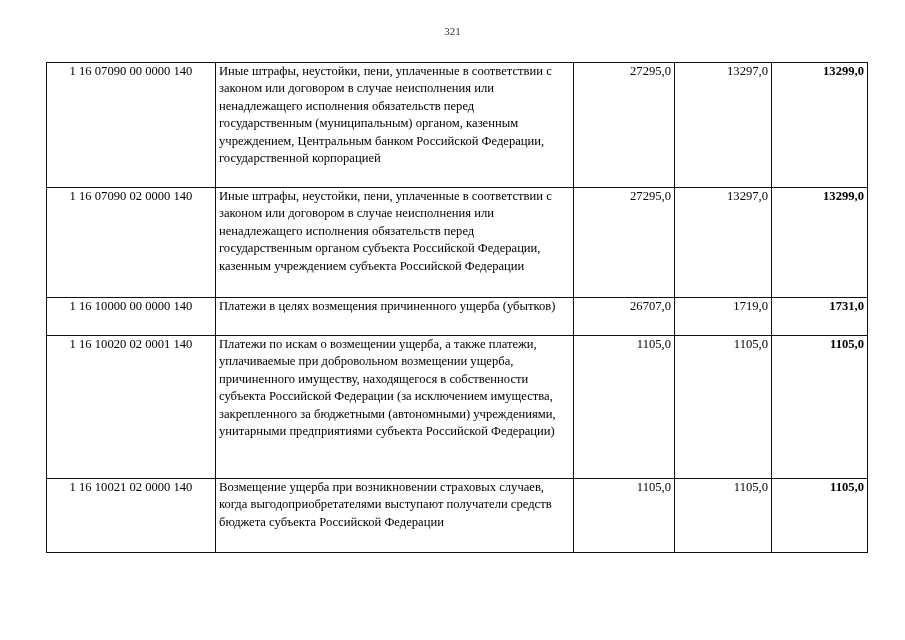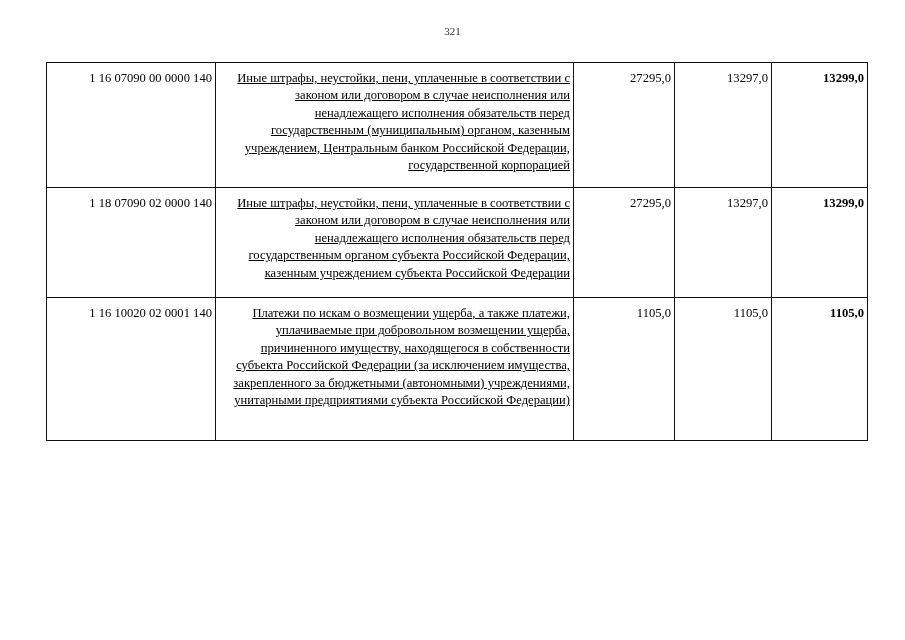--- a/index.html
+++ b/index.html
@@ -29,35 +29,33 @@
       top: 62px;
       left: 46px;
       border-collapse: collapse;
       table-layout: fixed;
       width: 817px;
       font-size: 12.6px;
       line-height: 17.4px;
     }
     table.budget td {
       border: 1px solid #111;
-      padding: 7px 3px;
+      padding: 0 3px;
       vertical-align: top;
-      text-align: right;
     }
     td.code {
       width: 162px;
       text-align: center;
       padding-top: 1px;
       white-space: nowrap;
     }
     td.desc {
       width: 351px;
       padding-left: 3px;
       padding-top: 1px;
-      text-decoration: underline;
     }
     td.num {
       vertical-align: middle;
       text-align: right;
       padding-right: 1px;
       white-space: nowrap;
     }
     td.n1 { width: 94px; }
     td.n2 { width: 90px; }
     td.n3 { width: 89px; font-weight: bold; }
@@ -70,27 +68,41 @@
 <table class="budget">
   <tbody>
     <tr style="height:125px">
       <td class="code">1 16 07090 00 0000 140</td>
       <td class="desc">Иные штрафы, неустойки, пени, уплаченные в соответствии с законом или договором в случае неисполнения или ненадлежащего исполнения обязательств перед государственным (муниципальным) органом, казенным учреждением, Центральным банком Российской Федерации, государственной корпорацией</td>
       <td class="num n1">27295,0</td>
       <td class="num n2">13297,0</td>
       <td class="num n3">13299,0</td>
     </tr>
     <tr style="height:110px">
-      <td class="code">1 18 07090 02 0000 140</td>
+      <td class="code">1 16 07090 02 0000 140</td>
       <td class="desc">Иные штрафы, неустойки, пени, уплаченные в соответствии с законом или договором в случае неисполнения или ненадлежащего исполнения обязательств перед государственным органом субъекта Российской Федерации, казенным учреждением субъекта Российской Федерации</td>
       <td class="num n1">27295,0</td>
       <td class="num n2">13297,0</td>
       <td class="num n3">13299,0</td>
+    </tr>
+    <tr style="height:38px">
+      <td class="code">1 16 10000 00 0000 140</td>
+      <td class="desc">Платежи в целях возмещения причиненного ущерба (убытков)</td>
+      <td class="num n1">26707,0</td>
+      <td class="num n2">1719,0</td>
+      <td class="num n3">1731,0</td>
     </tr>
     <tr style="height:143px">
       <td class="code">1 16 10020 02 0001 140</td>
       <td class="desc">Платежи по искам о возмещении ущерба, а также платежи, уплачиваемые при добровольном возмещении ущерба, причиненного имуществу, находящегося в собственности субъекта Российской Федерации (за исключением имущества, закрепленного за бюджетными (автономными) учреждениями, унитарными предприятиями субъекта Российской Федерации)</td>
       <td class="num n1">1105,0</td>
       <td class="num n2">1105,0</td>
       <td class="num n3">1105,0</td>
     </tr>
+    <tr style="height:74px">
+      <td class="code">1 16 10021 02 0000 140</td>
+      <td class="desc">Возмещение ущерба при возникновении страховых случаев, когда выгодоприобретателями выступают получатели средств бюджета субъекта Российской Федерации</td>
+      <td class="num n1">1105,0</td>
+      <td class="num n2">1105,0</td>
+      <td class="num n3">1105,0</td>
+    </tr>
   </tbody>
 </table>
 
 </body></html>

